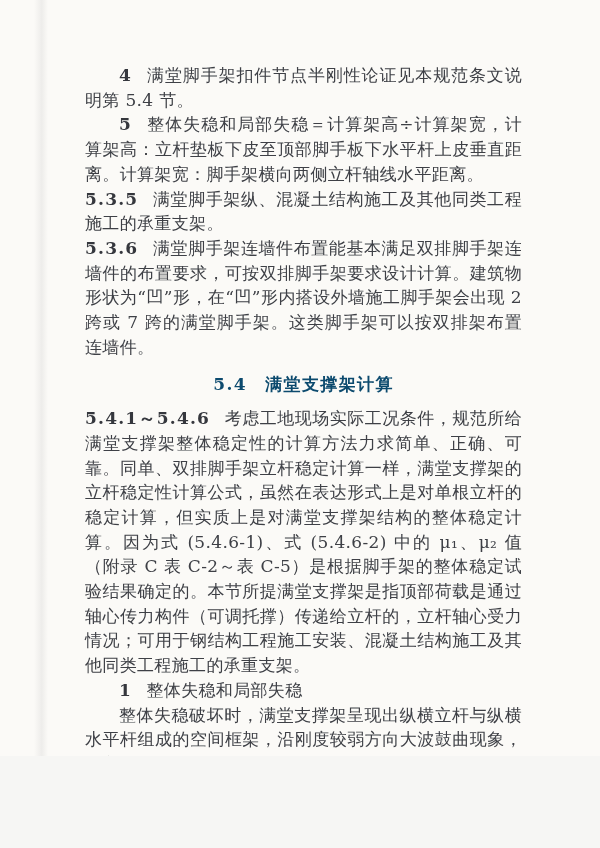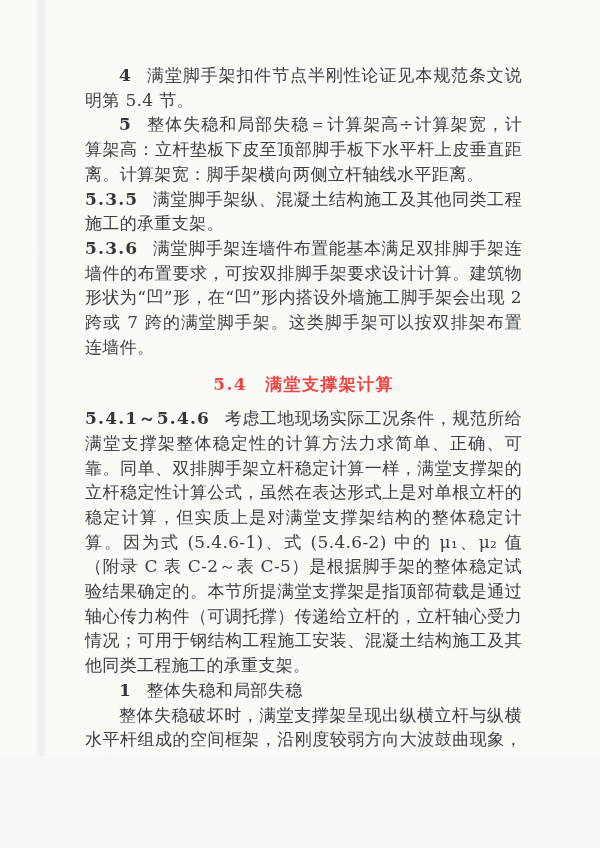--- a/index.html
+++ b/index.html
@@ -38,21 +38,21 @@
     font-weight: 700;
     letter-spacing: 0.07em;
     margin-right: 0.85em;
     color: #35373d;
   }
   .leader:empty { display: none; margin: 0; }
   .heading {
     text-align: center;
     font-weight: 700;
     letter-spacing: 0.08em;
-    color: #ef4444;
+    color: #0c4a6e;
     margin: 13px 0 9px !important;
   }
   .pagenum {
     position: absolute;
     left: 88px; top: 796px;
     font-style: italic;
     font-size: 17.5px;
     color: #8d929b;
     letter-spacing: 0.08em;
   }

